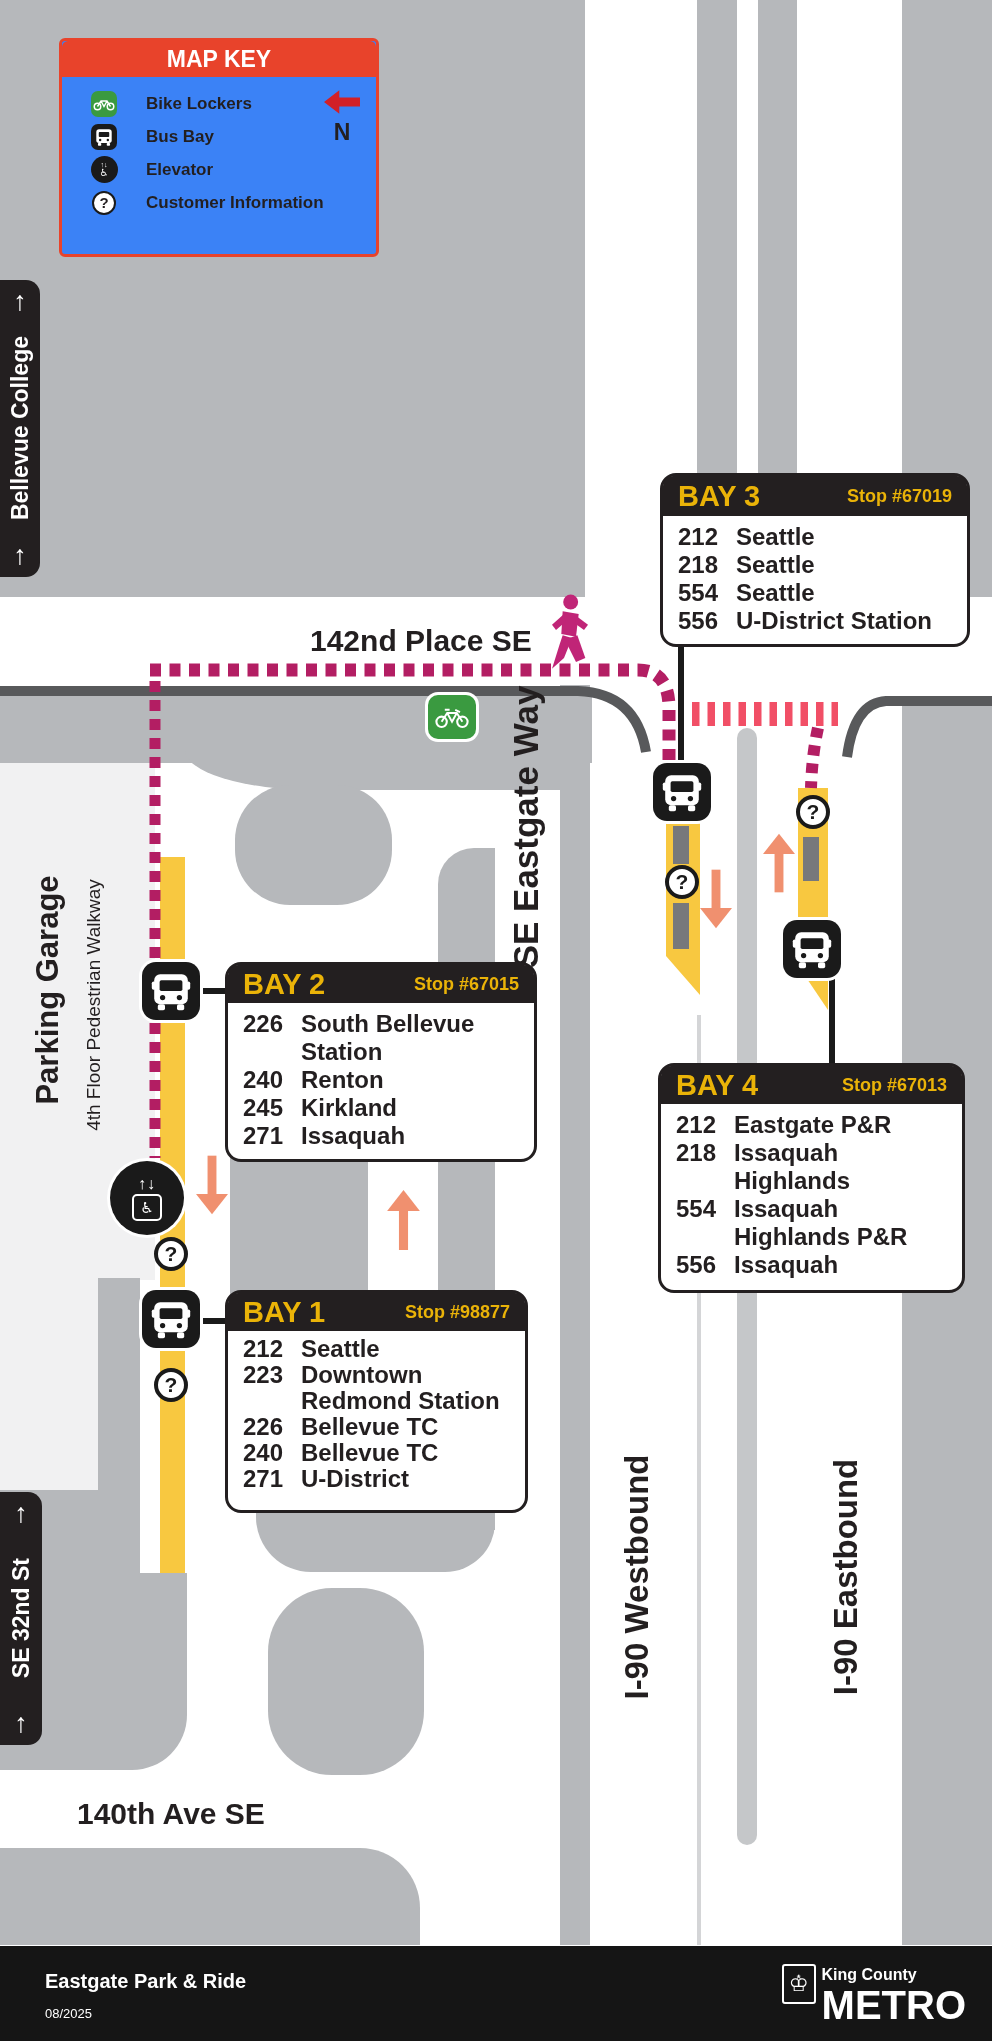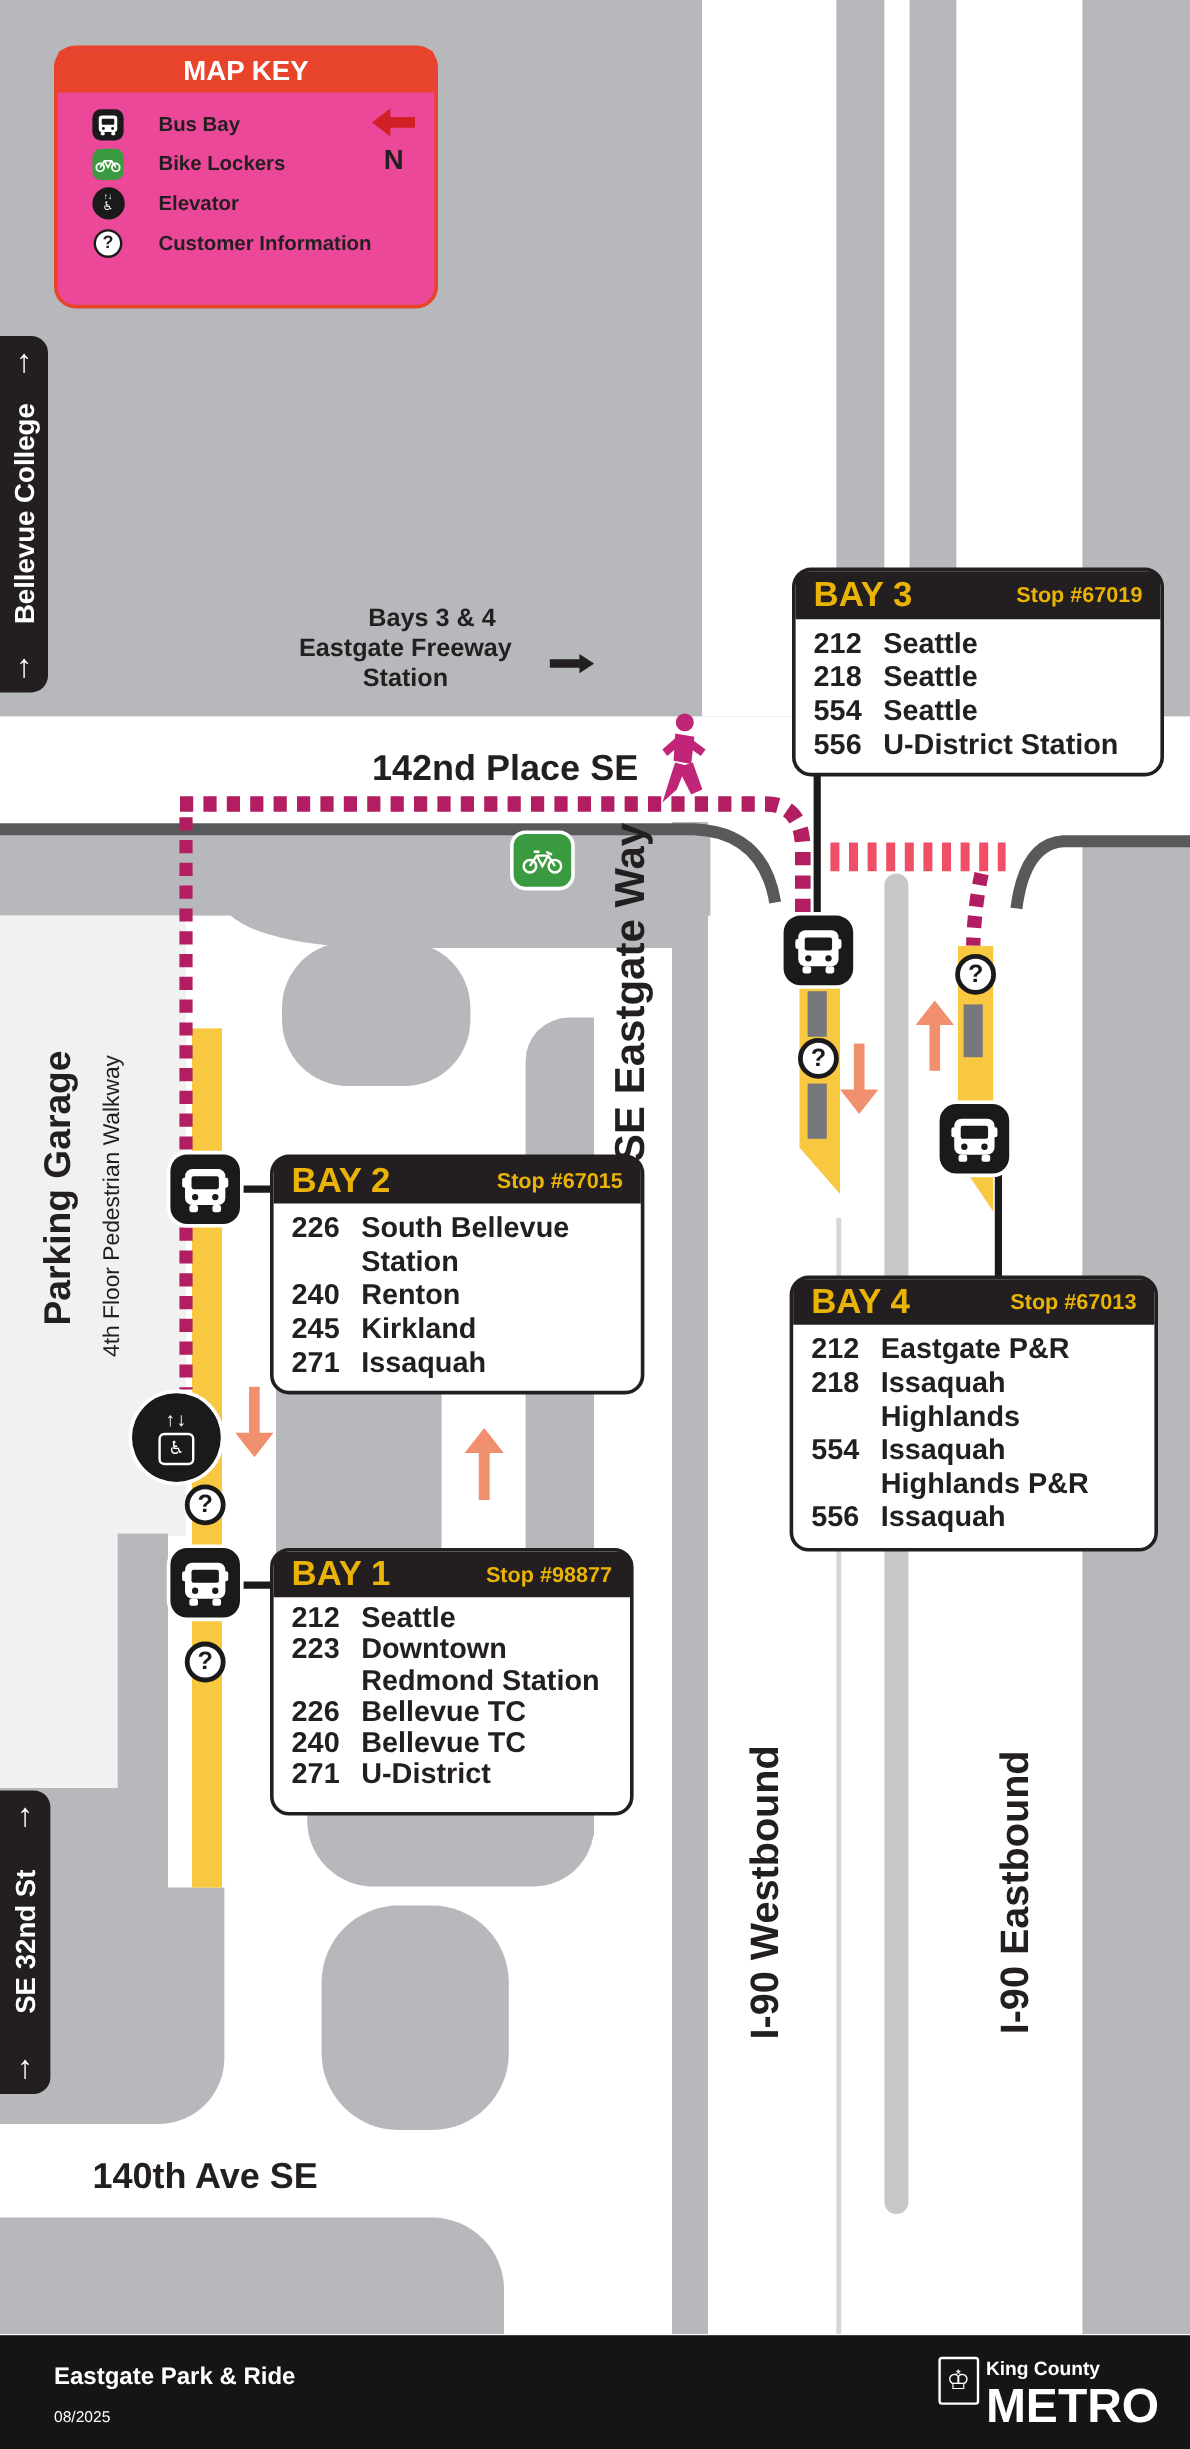--- a/index.html
+++ b/index.html
@@ -45,22 +45,22 @@
   .vtab .arr{font-size:27px;font-weight:bold;line-height:1;}
   .vtab .vlabel{writing-mode:vertical-rl;transform:rotate(180deg);font-size:23px;font-weight:bold;white-space:nowrap;}
 
   
   .vtext{position:absolute;transform:translate(-50%,-50%) rotate(-90deg);white-space:nowrap;
          font-weight:bold;color:#231f20;}
 
   .streetlabel{position:absolute;font-weight:bold;font-size:30px;color:#231f20;white-space:nowrap;}
 
   
-  .mapkey{position:absolute;left:45px;top:38px;width:320px;height:219px;background:#ec4899;
-          border:3px solid #e8432b;border-radius:18px;box-sizing:border-box;}
+  .mapkey{position:absolute;left:59px;top:38px;width:320px;height:219px;background:#3b82f6;
+          border:3px solid #e8432b;border-radius:6px;box-sizing:border-box;}
   .mapkey-head{background:#e8432b;color:#fff;font-weight:bold;font-size:23px;text-align:center;
                height:36px;line-height:36px;border-radius:6px 6px 0 0;}
   .keyrow{display:flex;align-items:center;height:33px;}
   .keyrows{padding-top:10px;}
   .keyicon{width:84px;flex:none;display:flex;align-items:center;justify-content:center;}
   .keylabel{font-weight:bold;font-size:17px;}
   .kswatch{width:46px;height:22px;background:#808184;}
   .kbus{width:26px;height:26px;background:#1a1a1a;border-radius:7px;display:flex;align-items:center;justify-content:center;}
   .kbus svg{width:22px;height:22px;}
   .kbike{width:26px;height:26px;background:#3a9a40;border-radius:7px;display:flex;align-items:center;justify-content:center;}
@@ -142,29 +142,20 @@
   </svg>
 
   <div class="streetlabel" style="left:310px;top:624px;">142nd Place SE</div>
   <div class="streetlabel" style="left:77px;top:1797px;">140th Ave SE</div>
   <div class="vtext" style="left:526px;top:827px;font-size:35px;">SE Eastgate Way</div>
   <div class="vtext" style="left:637px;top:1577px;font-size:33px;">I-90 Westbound</div>
   <div class="vtext" style="left:846px;top:1577px;font-size:33px;">I-90 Eastbound</div>
   <div class="vtext" style="left:48px;top:990px;font-size:31px;">Parking Garage</div>
   <div class="vtext" style="left:94px;top:1005px;font-size:19px;font-weight:normal;">4th Floor Pedestrian Walkway</div>
 
-  <div class="bays34">
-    <div>Bays 3 &amp; 4</div>
-    <div class="l2">
-      <span>Eastgate Freeway Station</span>
-      <svg width="42" height="18" viewBox="0 0 42 18">
-          <polygon points="0,5 28,5 28,0 42,9 28,18 28,13 0,13" fill="#231f20"></polygon>
-        </svg>
-    </div>
-  </div>
 
   <svg class="arrow-salmon" style="left:700px;top:866px;" width="32" height="66" viewBox="0 0 36 66">
       <rect x="13" y="0" width="10" height="45" fill="#f0906f"></rect>
       <polygon points="0,43 36,43 18,66" fill="#f0906f"></polygon>
     </svg>
   <svg class="arrow-salmon" style="left:763px;top:832px;transform:rotate(180deg);" width="32" height="62" viewBox="0 0 36 66">
       <rect x="13" y="0" width="10" height="45" fill="#f0906f"></rect>
       <polygon points="0,43 36,43 18,66" fill="#f0906f"></polygon>
     </svg>
   <svg class="arrow-salmon" style="left:196px;top:1153px;" width="32" height="64" viewBox="0 0 36 66">
@@ -368,49 +359,49 @@
   </div>
   <div class="vtab" style="top:1492px;width:42px;height:253px;">
     <span class="arr">↑</span>
     <span class="vlabel">SE 32nd St</span>
     <span class="arr">↑</span>
   </div>
 
   <div class="mapkey">
     <div class="mapkey-head">MAP KEY</div>
     <div class="keyrows">
+      <div class="keyrow">
+        <span class="keyicon">
+            <span class="kbike">
+              <svg viewBox="0 0 44 30">
+                <circle cx="9" cy="21" r="6.5" stroke="#fff" stroke-width="3" fill="none"></circle>
+                <circle cx="35" cy="21" r="6.5" stroke="#fff" stroke-width="3" fill="none"></circle>
+                <path d="M9,21 L16,10 L28,10 L35,21 M16,10 L22,21 L28,10" stroke="#fff" stroke-width="2.8" fill="none"></path>
+              </svg>
+            </span>
+          </span>
+        <span class="keylabel">Bike Lockers</span>
+      </div>
       <div class="keyrow">
         <span class="keyicon">
             <span class="kbus">
               <svg viewBox="0 0 40 40">
                 <rect x="6" y="6" width="28" height="25" rx="5" fill="#fff"></rect>
                 <rect x="10.5" y="11" width="19" height="9" rx="1.5" fill="#1a1a1a"></rect>
                 <circle cx="13" cy="25.5" r="2.2" fill="#1a1a1a"></circle>
                 <circle cx="27" cy="25.5" r="2.2" fill="#1a1a1a"></circle>
                 <rect x="9" y="31" width="6" height="5" rx="1.5" fill="#fff"></rect>
                 <rect x="25" y="31" width="6" height="5" rx="1.5" fill="#fff"></rect>
               </svg>
             </span>
           </span>
         <span class="keylabel">Bus Bay</span>
       </div>
       <div class="keyrow">
         <span class="keyicon">
-            <span class="kbike">
-              <svg viewBox="0 0 44 30">
-                <circle cx="9" cy="21" r="6.5" stroke="#fff" stroke-width="3" fill="none"></circle>
-                <circle cx="35" cy="21" r="6.5" stroke="#fff" stroke-width="3" fill="none"></circle>
-                <path d="M9,21 L16,10 L28,10 L35,21 M16,10 L22,21 L28,10" stroke="#fff" stroke-width="2.8" fill="none"></path>
-              </svg>
-            </span>
-          </span>
-        <span class="keylabel">Bike Lockers</span>
-      </div>
-      <div class="keyrow">
-        <span class="keyicon">
             <span class="kelev">
               <span class="a">↑↓</span>
               <span class="b">♿</span>
             </span>
           </span>
         <span class="keylabel">Elevator</span>
       </div>
       <div class="keyrow">
         <span class="keyicon">
             <span class="kq">?</span>

